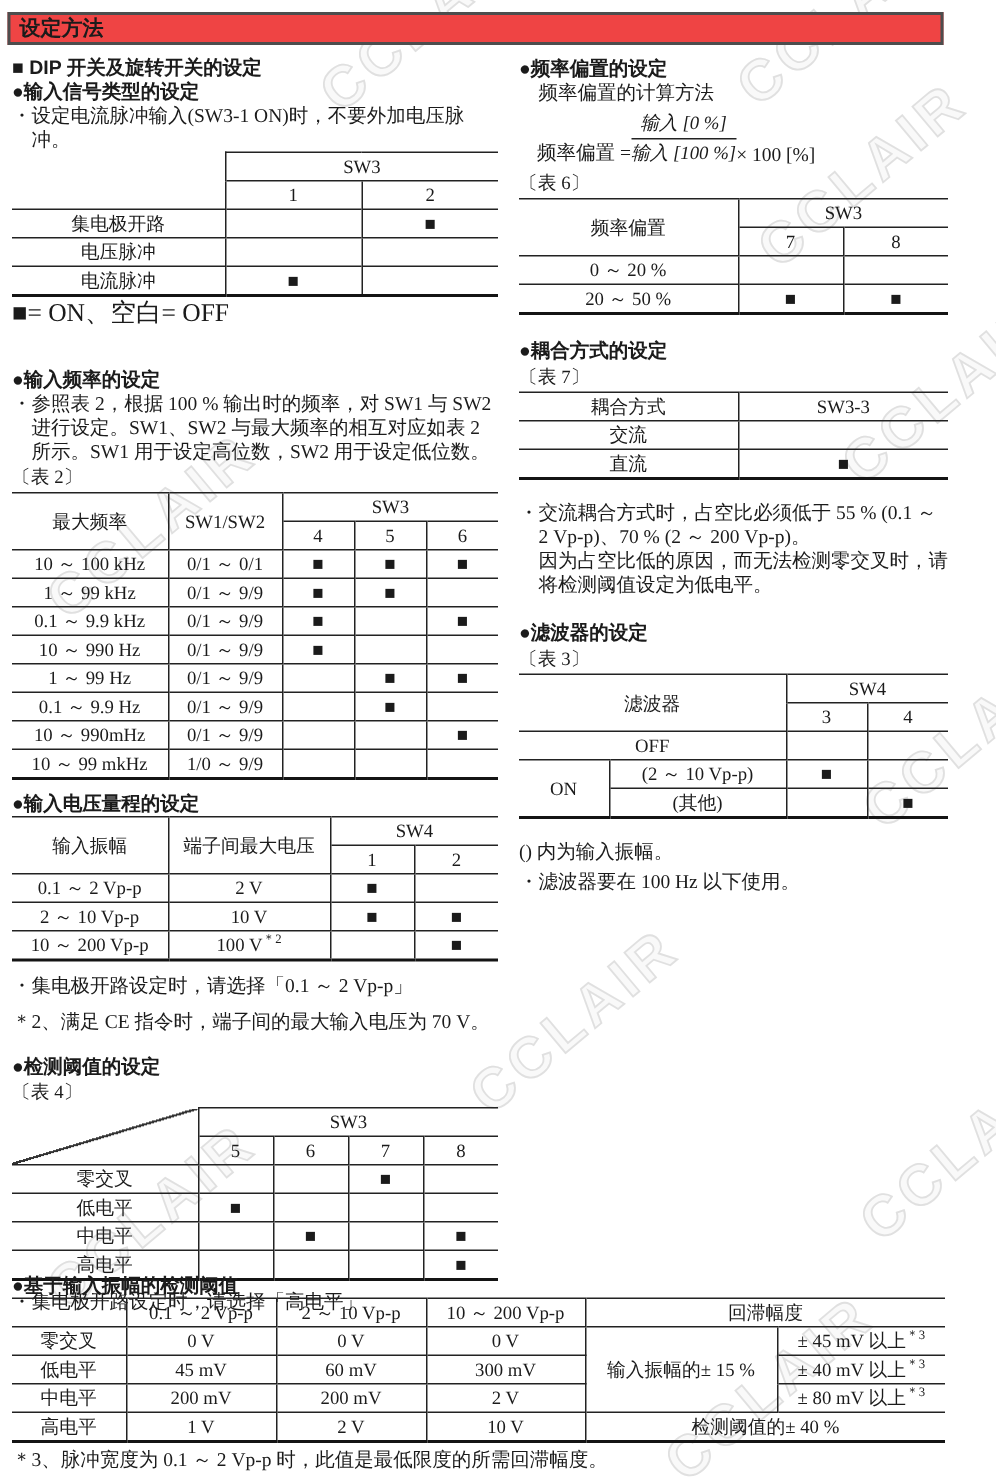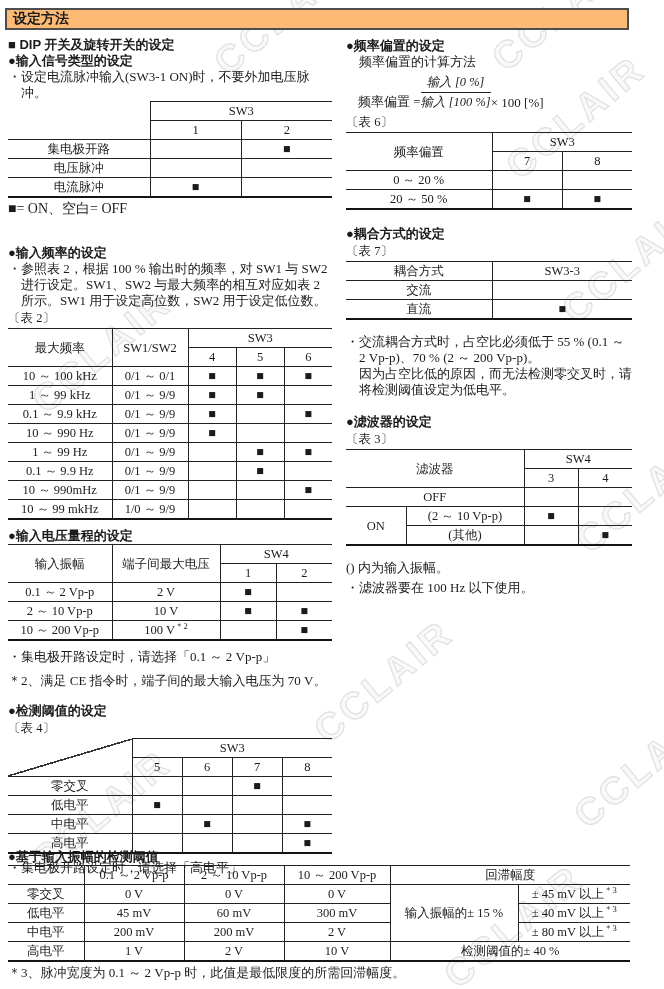--- a/index.html
+++ b/index.html
@@ -2,21 +2,21 @@
 <html><head>
 <meta charset="utf-8">
 <style>
   html,body{margin:0;padding:0;}
   .page{position:relative;width:664px;height:989px;background:#ffffff;
         font-family:"Liberation Serif","DejaVu Serif",serif;color:#1b1b1b;overflow:hidden;}
   .wm{position:absolute;z-index:0;font-family:"Liberation Sans","DejaVu Sans",sans-serif;
       font-weight:bold;font-size:38px;letter-spacing:4px;color:rgba(130,130,130,0.05);
       -webkit-text-stroke:1.2px #e0e0e0;transform:rotate(-40deg);white-space:nowrap;pointer-events:none;}
   .titlebar{position:absolute;left:5px;top:8px;width:624px;height:22px;box-sizing:border-box;
-      background:#fdba74;border:2px solid #4d4d4d;z-index:2;
+      background:#ef4444;border:2px solid #4d4d4d;z-index:2;
       font-family:"Liberation Sans","DejaVu Sans",sans-serif;font-weight:bold;font-size:14px;
       line-height:17px;padding:0 6px;}
   .col{position:absolute;z-index:1;}
   .col-left{left:8px;top:37px;width:324px;}
   .col-right{left:346px;top:38px;width:286px;}
   .col-bottom{left:8px;top:849px;width:624px;}
   .hs{font-family:"Liberation Sans","DejaVu Sans",sans-serif;font-weight:bold;
       font-size:13px;line-height:16px;margin:0;}
   .cap{font-size:12.5px;line-height:15px;margin:2px 0 2px;}
   .p{font-size:13px;line-height:16px;margin:0;}
@@ -28,21 +28,21 @@
   .tbl td{padding:1px 2px;text-align:center;height:16px;font-size:12.5px;line-height:16px;
       overflow:hidden;white-space:nowrap;}
   .tt{border-top:1px solid #222;}
   .tk{border-top:1.5px solid #222;}
   .lt{border-left:1px solid #222;}
   .bb{border-bottom:2px solid #141414;}
   .mk{font-size:10px;}
   .diag{background:linear-gradient(to bottom right,
         transparent calc(50% - 0.8px),#333 calc(50% - 0.8px),
         #333 calc(50% + 0.8px),transparent calc(50% + 0.8px));}
-  .legend{font-size:14px;line-height:16px;margin:3px 0 0;}
+  .legend{font-size:17px;line-height:16px;margin:3px 0 0;}
   sup{font-size:8.5px;vertical-align:super;line-height:0;}
   .formula{display:flex;align-items:flex-end;gap:0;font-size:13px;margin:4px 0 4px 12px;}
   .frac{display:inline-flex;flex-direction:column;text-align:center;font-size:12.5px;font-style:italic;}
   .frac .num{border-bottom:1.2px solid #222;padding:0 4px 1px;}
   .frac .den{padding-top:1px;}
 </style>
 </head>
 <body>
 
 <div class="page">

